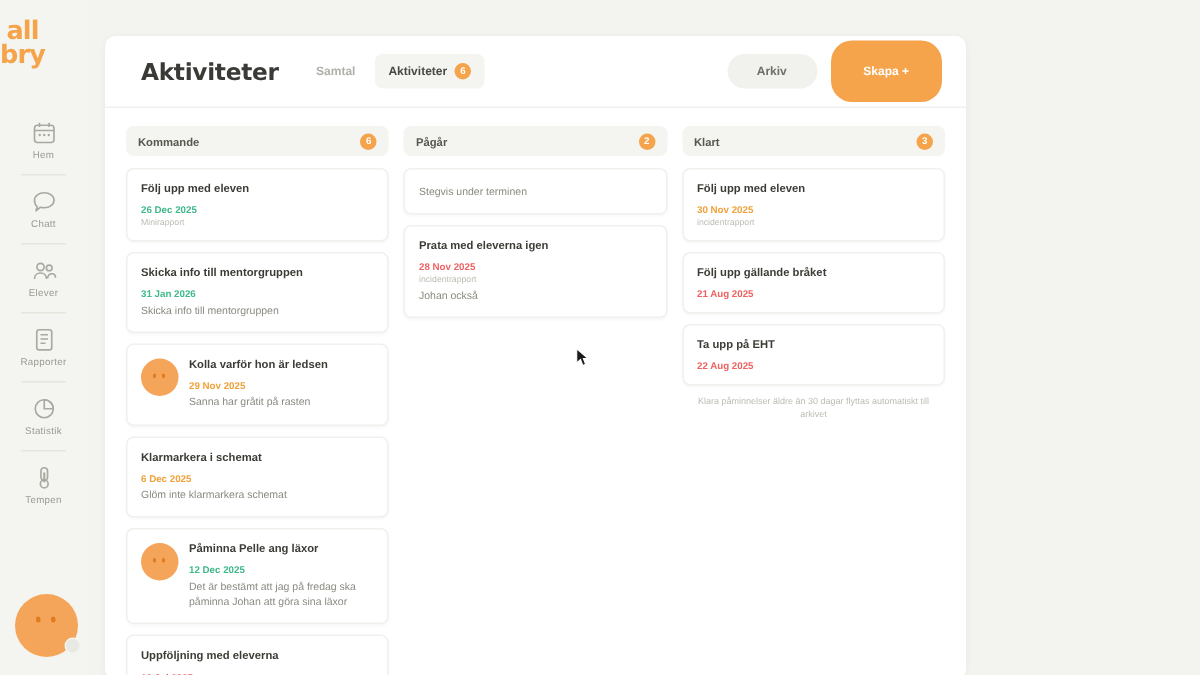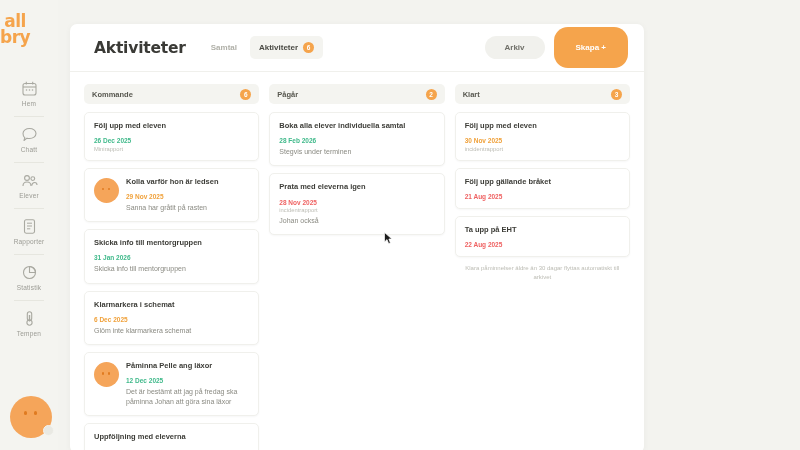--- a/index.html
+++ b/index.html
@@ -237,39 +237,39 @@
           <div class="card">
             <div class="card-body">
               <div class="card-row">
                 <div class="card-title">Följ upp med eleven</div>
                 <div class="card-date d-green">26 Dec 2025</div>
               </div>
               <div class="card-tag">Minirapport</div>
             </div>
           </div>
           <div class="card">
+            <div class="card-body">
+              <div class="card-row">
+                <div class="card-title">Skicka info till mentorgruppen</div>
+                <div class="card-date d-green">31 Jan 2026</div>
+              </div>
+              <div class="card-desc">Skicka info till mentorgruppen</div>
+            </div>
+          </div>
+          <div class="card">
             <div class="avatar">
               <span class="eye l"></span>
               <span class="eye r"></span>
             </div>
             <div class="card-body">
               <div class="card-row">
                 <div class="card-title">Kolla varför hon är ledsen</div>
                 <div class="card-date d-orange">29 Nov 2025</div>
               </div>
               <div class="card-desc">Sanna har gråtit på rasten</div>
-            </div>
-          </div>
-          <div class="card">
-            <div class="card-body">
-              <div class="card-row">
-                <div class="card-title">Skicka info till mentorgruppen</div>
-                <div class="card-date d-green">31 Jan 2026</div>
-              </div>
-              <div class="card-desc">Skicka info till mentorgruppen</div>
             </div>
           </div>
           <div class="card">
             <div class="card-body">
               <div class="card-row">
                 <div class="card-title">Klarmarkera i schemat</div>
                 <div class="card-date d-orange">6 Dec 2025</div>
               </div>
               <div class="card-desc">Glöm inte klarmarkera schemat</div>
             </div>
@@ -297,24 +297,20 @@
           </div>
           <div class="col-note">Dra påminnelsen till "pågår" med musen</div>
         </div>
         <div class="col">
           <div class="col-head">
             <span>Pågår</span>
             <span class="col-count">2</span>
           </div>
           <div class="card">
             <div class="card-body">
-              <div class="card-row">
-                <div class="card-title">Boka alla elever individuella samtal</div>
-                <div class="card-date d-green">28 Feb 2026</div>
-              </div>
               <div class="card-desc">Stegvis under terminen</div>
             </div>
           </div>
           <div class="card">
             <div class="card-body">
               <div class="card-row">
                 <div class="card-title">Prata med eleverna igen</div>
                 <div class="card-date d-red">28 Nov 2025</div>
               </div>
               <div class="card-tag">incidentrapport</div>

